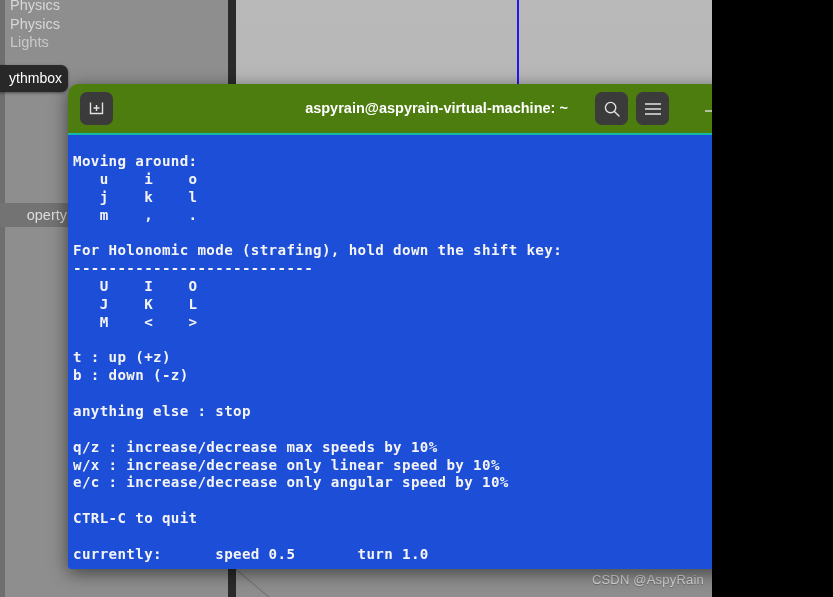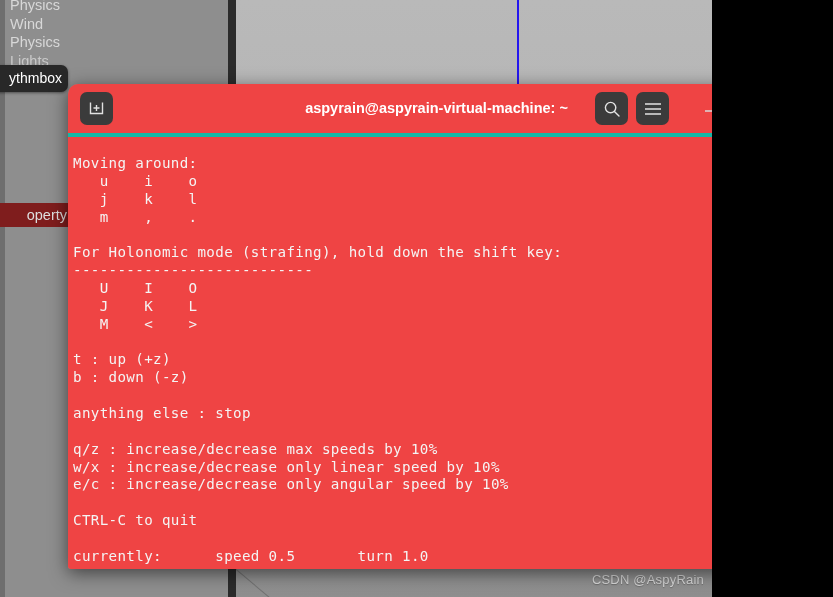--- a/index.html
+++ b/index.html
@@ -89,21 +89,21 @@
     line-height: 27px;
     text-align: right;
     padding-right: 6px;
     box-sizing: border-box;
     box-shadow: 0 1px 3px rgba(0,0,0,0.45);
   }
   #property-row {
     position: absolute;
     left: 0; top: 203px;
     width: 70px; height: 24px;
-    background: #7f1d1d;
+    background: #737373;
     color: #dedede;
     font-size: 14.5px;
     line-height: 24px;
     text-align: right;
     padding-right: 3px;
     box-sizing: border-box;
   }
 
   #watermark {
     position: absolute;
@@ -119,22 +119,22 @@
     position: absolute;
     left: 68px; top: 84px;
     width: 737px; height: 485px;
     border-radius: 10px 10px 3px 3px;
     box-shadow: 0 4px 18px rgba(0,0,0,0.55);
     overflow: hidden;
   }
   #titlebar {
     position: relative;
     height: 49px;
-    background: #ef4444;
-    border-bottom: 4px solid #14b8a6;
+    background: #4d7c0f;
+    border-bottom: 2px solid #14b8a6;
   }
   #titlebar .tb-btn {
     position: absolute;
     top: 8px;
     width: 33px; height: 33px;
     background: #3b3b3b;
     border-radius: 7px;
     display: flex;
     align-items: center;
     justify-content: center;
@@ -172,22 +172,23 @@
     line-height: 49px;
     text-align: center;
     color: #ffffff;
     font-size: 14.5px;
     font-weight: bold;
     pointer-events: none;
   }
   #terminal-body {
     position: relative;
     height: 436px;
-    background: #ef4444;
+    background: #1d4ed8;
     overflow: hidden;
+    font-weight: bold;
   }
   #term-text {
     position: absolute;
     left: 5px; top: 4px;
     color: #f4f4f4;
     font-family: "DejaVu Sans Mono", "Liberation Mono", monospace;
     font-size: 14.2px;
     line-height: 17.85px;
     white-space: pre;
     letter-spacing: 0.35px;
@@ -233,21 +234,20 @@
       <div class="axis-green" style="left:520px; top:226px; width:80px; height:2px; transform:rotate(-6deg);"></div>
       <div class="axis-red" style="left:520px; top:477px; width:85px; height:2px; transform:rotate(4deg);"></div>
     </div>
 
     <div id="viewport-divider"></div>
     <div id="sidebar-panel"></div>
     <div id="sidebar-edge"></div>
 
     <div id="tree-list">
       <div class="tree-item">Physics</div>
-      <div class="tree-item">Wind</div>
       <div class="tree-item">Physics</div>
       <div class="tree-item dim">Lights</div>
     </div>
 
     <div id="tooltip-rhythmbox">ythmbox</div>
     <div id="property-row">operty</div>
   </div>
 
   <div id="watermark">CSDN @AspyRain</div>
 

